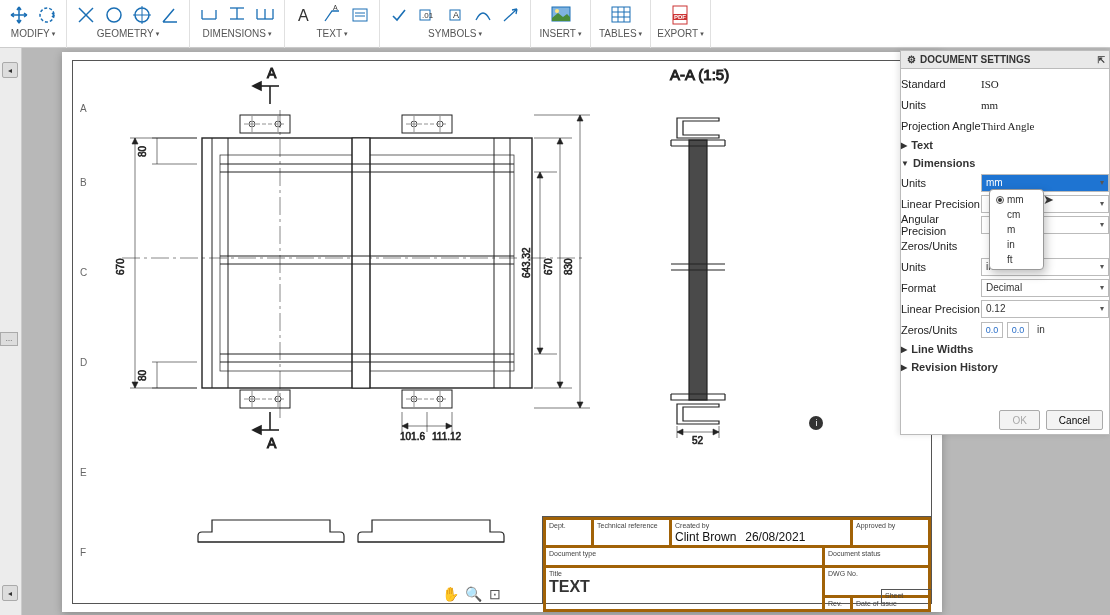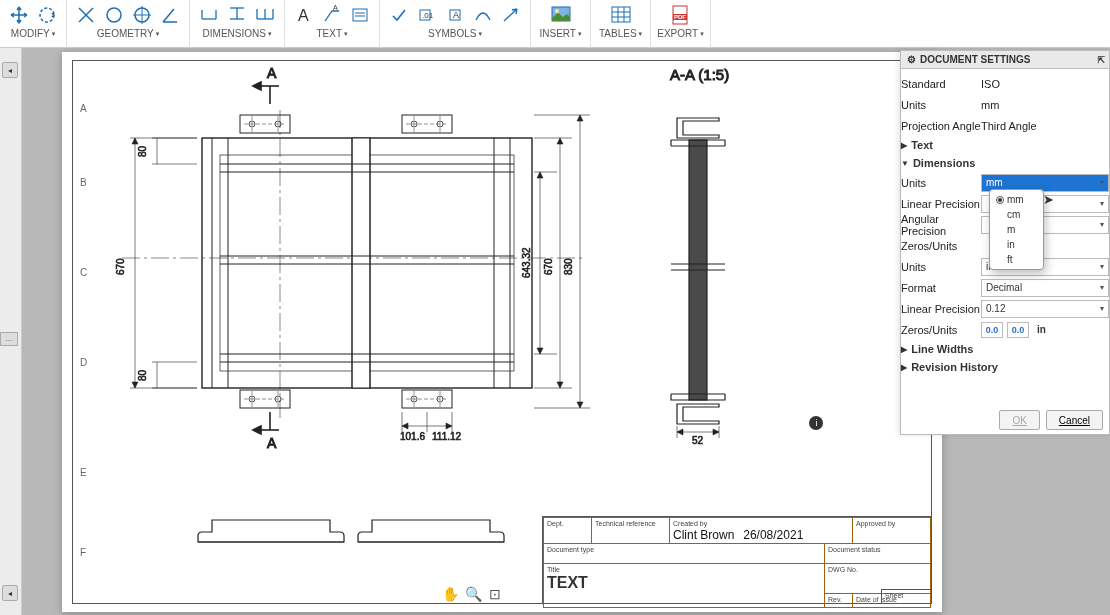--- a/index.html
+++ b/index.html
@@ -24,53 +24,53 @@
   .paper-border { position: absolute; left: 10px; top: 8px; right: 10px; bottom: 8px; border: 1px solid #555; }
   
   .row-letter { position: absolute; left: -28px; font-size: 10px; color: #666; transform: translateY(-50%);}
   
   
   .drawing-svg { position: absolute; left: 10px; top: 8px; }
   
   
   .titleblock { position: absolute; right: 10px; bottom: 8px; width: 390px; height: 88px; border: 1px solid #555; background:#fff; font-size:8px; }
   .titleblock table { width:100%; height:100%; border-collapse: collapse; }
-  .titleblock td { border: 1px solid #a16207; padding: 1px 3px; vertical-align: top; position: relative; }
+  .titleblock td { border: 3px solid #a16207; padding: 1px 3px; vertical-align: top; position: relative; }
   .titleblock .lbl { font-size: 7px; color: #444; }
   .titleblock .val { font-size: 12px; font-weight: 500; color: #111; }
   .titleblock .big { font-size: 16px; font-weight: 600; }
   
   .bottom-icons { position:absolute; bottom: 10px; left: 380px; display:flex; gap:6px; font-size:14px; color:#555;}
   
   
   .settings-panel { position: absolute; right: 0; top: 50px; width: 210px; bottom: 180px; background: #fff; border: 1px solid #bbb; box-shadow: -2px 0 6px rgba(0,0,0,.1); z-index: 50; }
   .sp-header { background: #e9e9e9; padding: 3px 6px; font-size: 10px; font-weight: 600; display:flex; align-items:center; gap:4px; border-bottom:1px solid #bbb; position:relative;}
   .sp-header .gear { font-size:10px; }
   .sp-header .expand { position:absolute; right:4px; font-size:9px;}
   .sp-body { padding: 4px 0; font-size: 11px; }
   .sp-row { display:flex; align-items:center; height: 21px; }
   .sp-row .lbl { flex: 0 0 80px; color:#222; }
-  .sp-row .val { flex:1; color:#222; }
+  .sp-row .val { flex:1; color:#222;font-family:Liberation Serif, serif; }
   .sp-row select, .sp-row .fake-select { flex:1; height:18px; border:1px solid #bbb; font-size:10px; padding:0 4px; background:#fff; display:flex; align-items:center; position:relative;}
   .fake-select .caret { position:absolute; right:4px; font-size:8px; color:#555; }
   .sp-section { font-weight:600; padding: 3px 0; display:flex; align-items:center; gap:4px; }
   .sp-section .tri { font-size:8px; }
   
   .units-select-open { background: #1e74d2 !important; color:#fff; border-color:#1e74d2; }
   .units-dropdown { position:absolute; top: 138px; left: 88px; width: 55px; background:#fff; border:1px solid #999; box-shadow: 2px 4px 10px rgba(0,0,0,.25); z-index: 80; border-radius: 4px; padding: 2px 0;}
   .units-dropdown .opt { padding: 1px 6px; font-size:10px; display:flex; align-items:center; gap:3px; height:15px;}
   .units-dropdown .opt .radio { width:8px; height:8px; border:1px solid #555; border-radius:50%; display:inline-flex; align-items:center; justify-content:center;}
   .units-dropdown .opt.sel .radio::after { content:''; width:4px; height:4px; background:#333; border-radius:50%;}
   
   .sp-buttons { position:absolute; bottom: 4px; right: 6px; display:flex; gap:6px; align-items:center;}
   .sp-buttons .info { width:14px; height:14px; border-radius:50%; background:#333; color:#fff; font-size:9px; display:flex; align-items:center; justify-content:center; position:absolute; left:-190px; bottom:0;}
-  .sp-buttons button { height:20px; padding: 0 12px; border:1px solid #aaa; background:#f3f3f3; font-size:10px; border-radius:2px;text-decoration:underline;}
+  .sp-buttons button { height:20px; padding: 0 12px; border:1px solid #aaa; background:#f3f3f3; font-size:10px; border-radius:2px;}
   .sp-buttons button:disabled { color:#aaa; }
   
-  .zerounits-box { display:flex; gap:4px; align-items:center; flex:1;font-weight:bold;}
+  .zerounits-box { display:flex; gap:4px; align-items:center; flex:1;}
   .zerounits-box .zu { width:22px; height:16px; border:1px solid #bbb; font-size:9px; color:#2a6fc9; display:flex; align-items:center; justify-content:center;}
   .zerounits-box .suf { font-size:10px; color:#333; margin-left:4px;}
   
   .cursor-ptr { position:absolute; top: 141px; left: 142px; z-index:90; font-size:13px; }
   svg text { font-family: Arial, sans-serif; }
 </style>
 </head>
 <body>
 
 <div class="ribbon">

